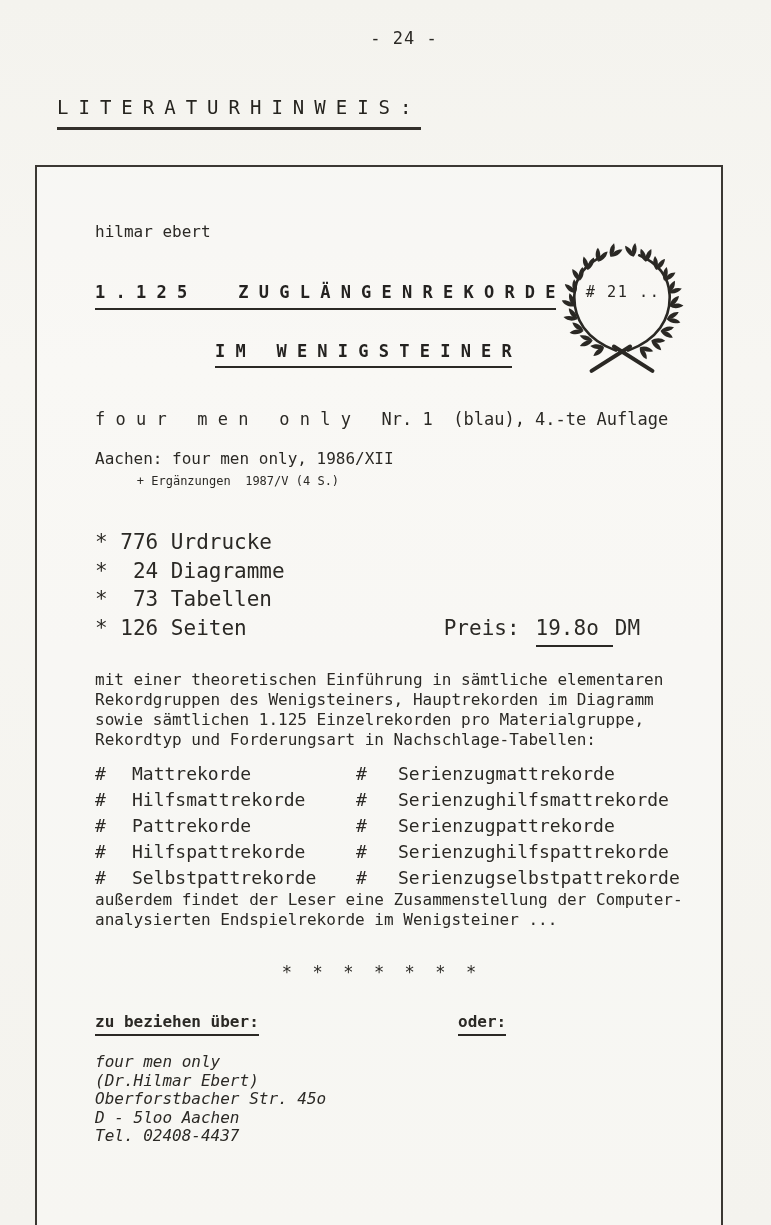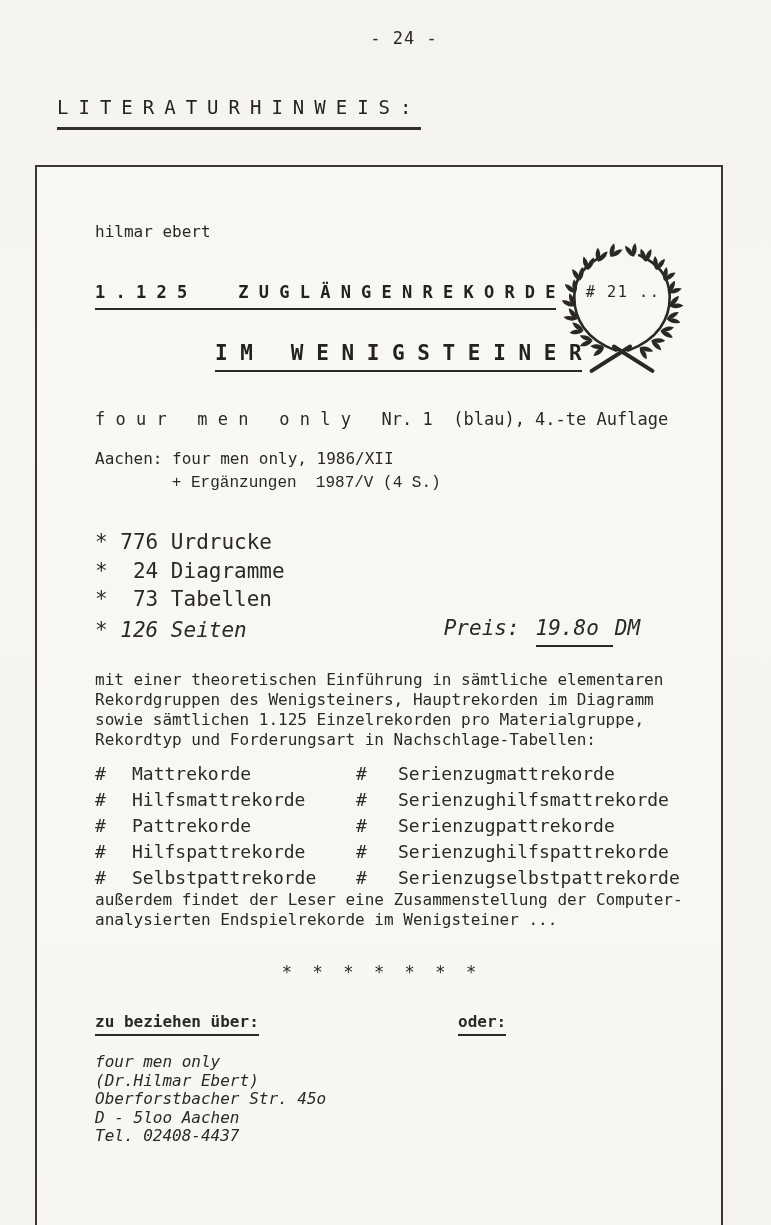--- a/index.html
+++ b/index.html
@@ -26,29 +26,29 @@
     border:2px solid #3b3833;box-sizing:border-box;
     background:rgba(255,255,255,0.25);
   }
   .abs{position:absolute;}
   .author{top:55px;left:58px;font-size:16px;}
   .title1{
     top:115px;left:58px;font-size:17px;font-weight:700;
     border-bottom:2px solid #2b2925;padding-bottom:6px;color:#242220;text-align:center;
   }
   .title2{
-    top:174px;left:178px;font-size:21px;font-weight:700;
+    top:174px;left:178px;font-size:17px;font-weight:700;
     border-bottom:2px solid #2b2925;padding-bottom:5px;color:#242220;
   }
   .wreath{top:63px;left:519px;width:132px;height:150px;}
   .edition{top:242px;left:58px;font-size:17px;}
   .publisher{top:282px;left:58px;font-size:16px;}
-  .supplement{top:307px;left:58px;font-size:16px;font-family:Liberation Mono, monospace;}
+  .supplement{top:307px;left:42px;font-size:12px;}
   .stats{top:361px;left:58px;font-size:21px;line-height:28.5px;}
-  .stats-row{display:flex;align-items:center;font-style:italic;}
+  .stats-row{display:flex;align-items:flex-start;}
   .price{margin-left:197px;display:flex;align-items:baseline;}
   .price-value{margin-left:16px;border-bottom:2px solid #2b2925;padding:0 14px 3px 0;}
   .price-currency{margin-left:2px;}
   .description{top:503px;left:58px;font-size:16px;line-height:20px;}
   .record-list{
     top:594px;left:58px;font-size:18px;line-height:26px;
     display:grid;grid-template-columns:37px 224px 42px auto;
   }
   .addendum{top:723px;left:58px;font-size:16px;line-height:20px;}
   .separator{top:795px;left:0;width:684px;text-align:center;font-size:17px;}

